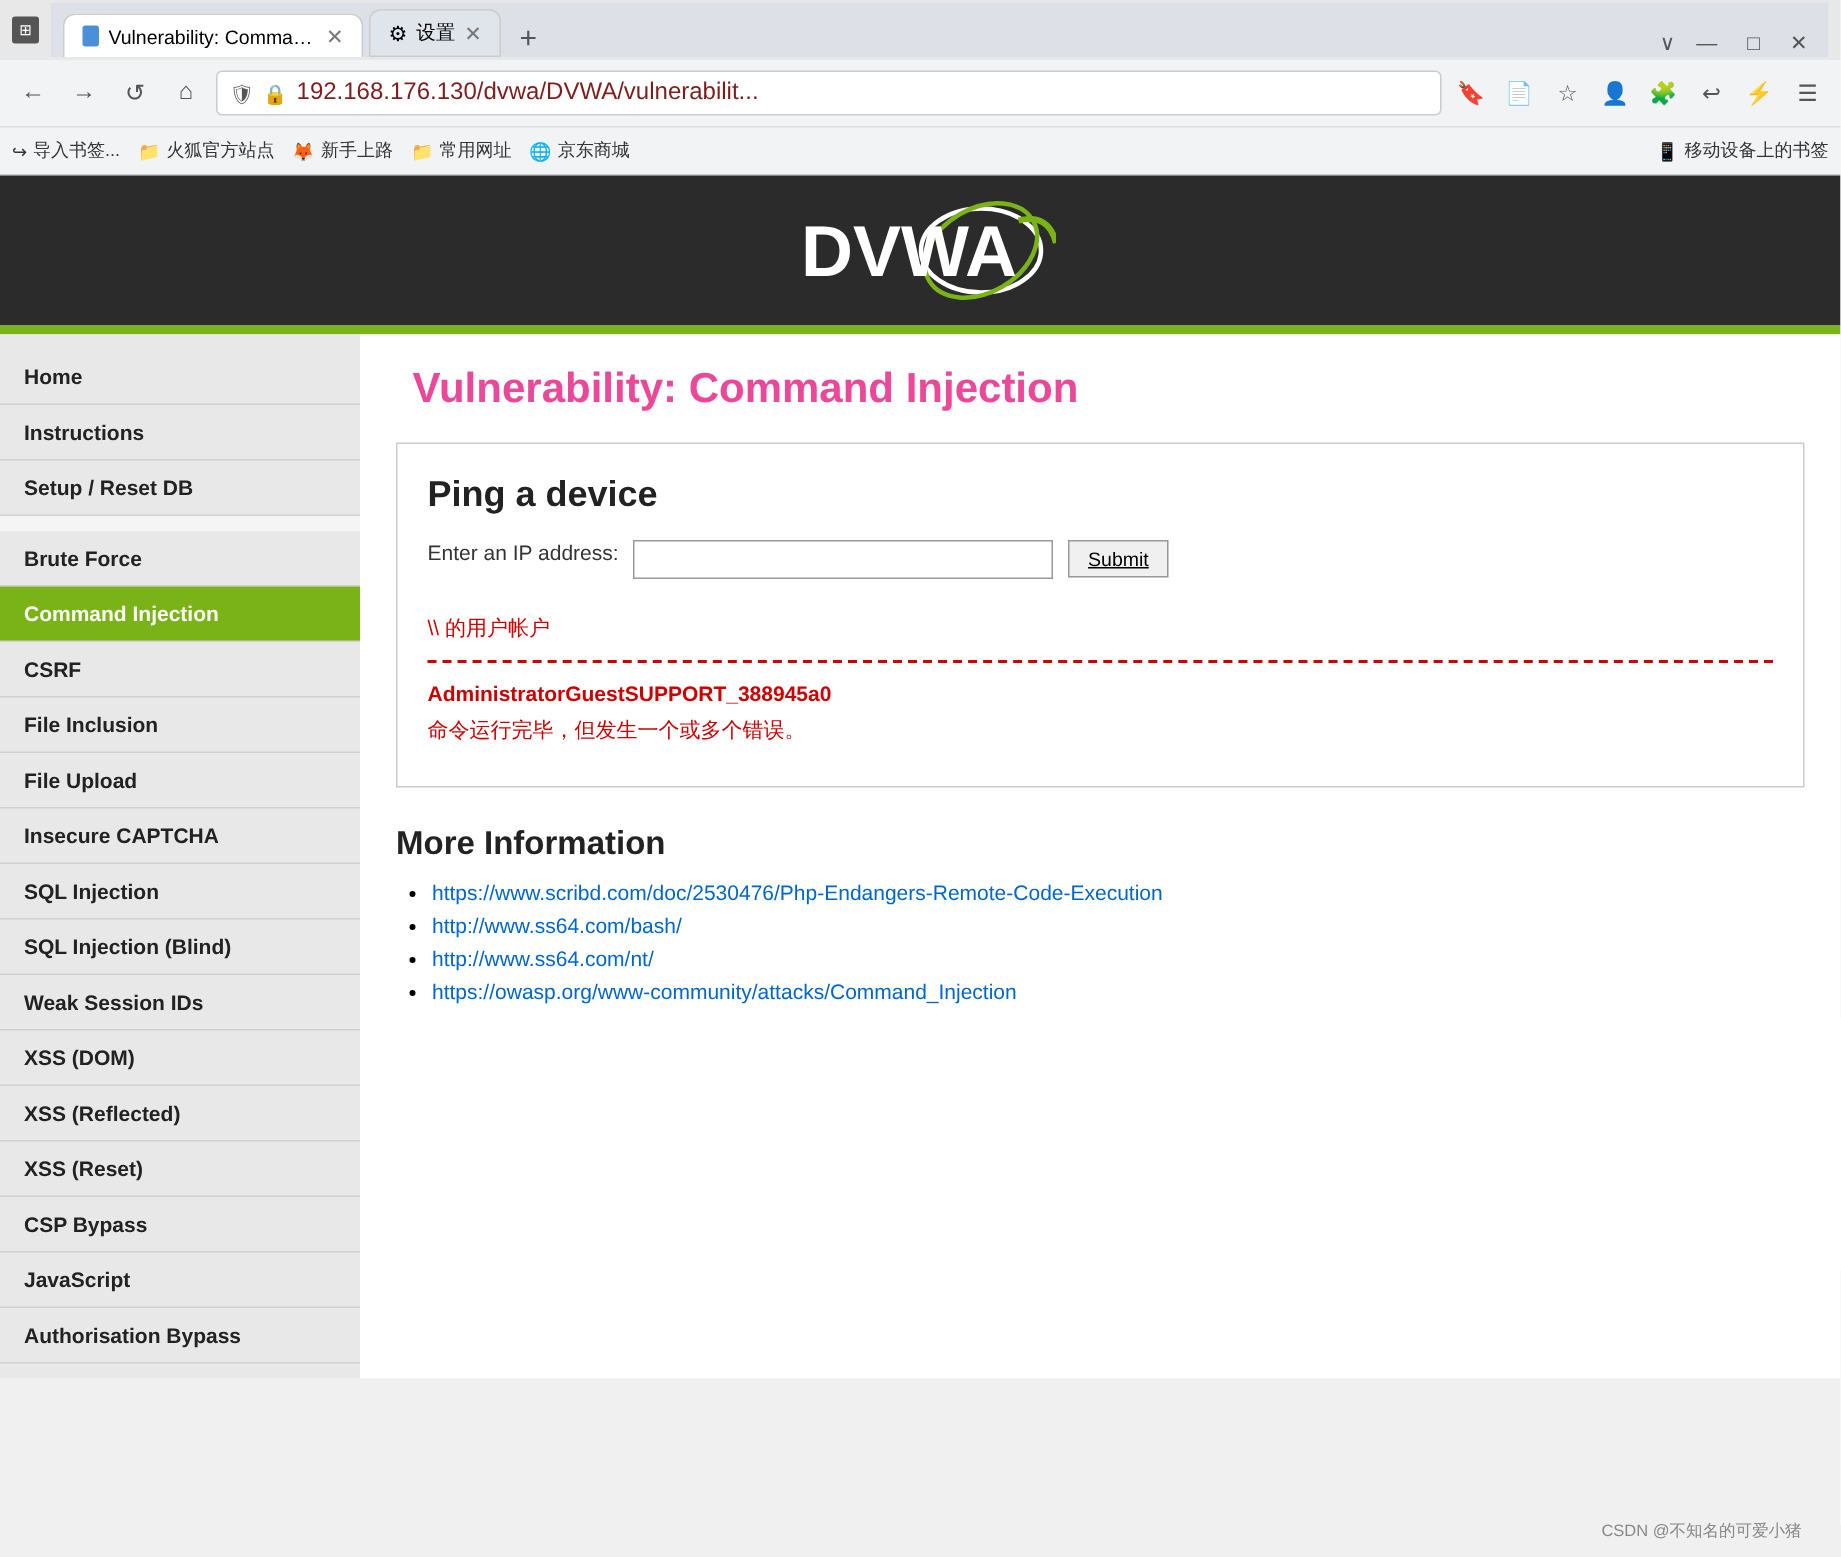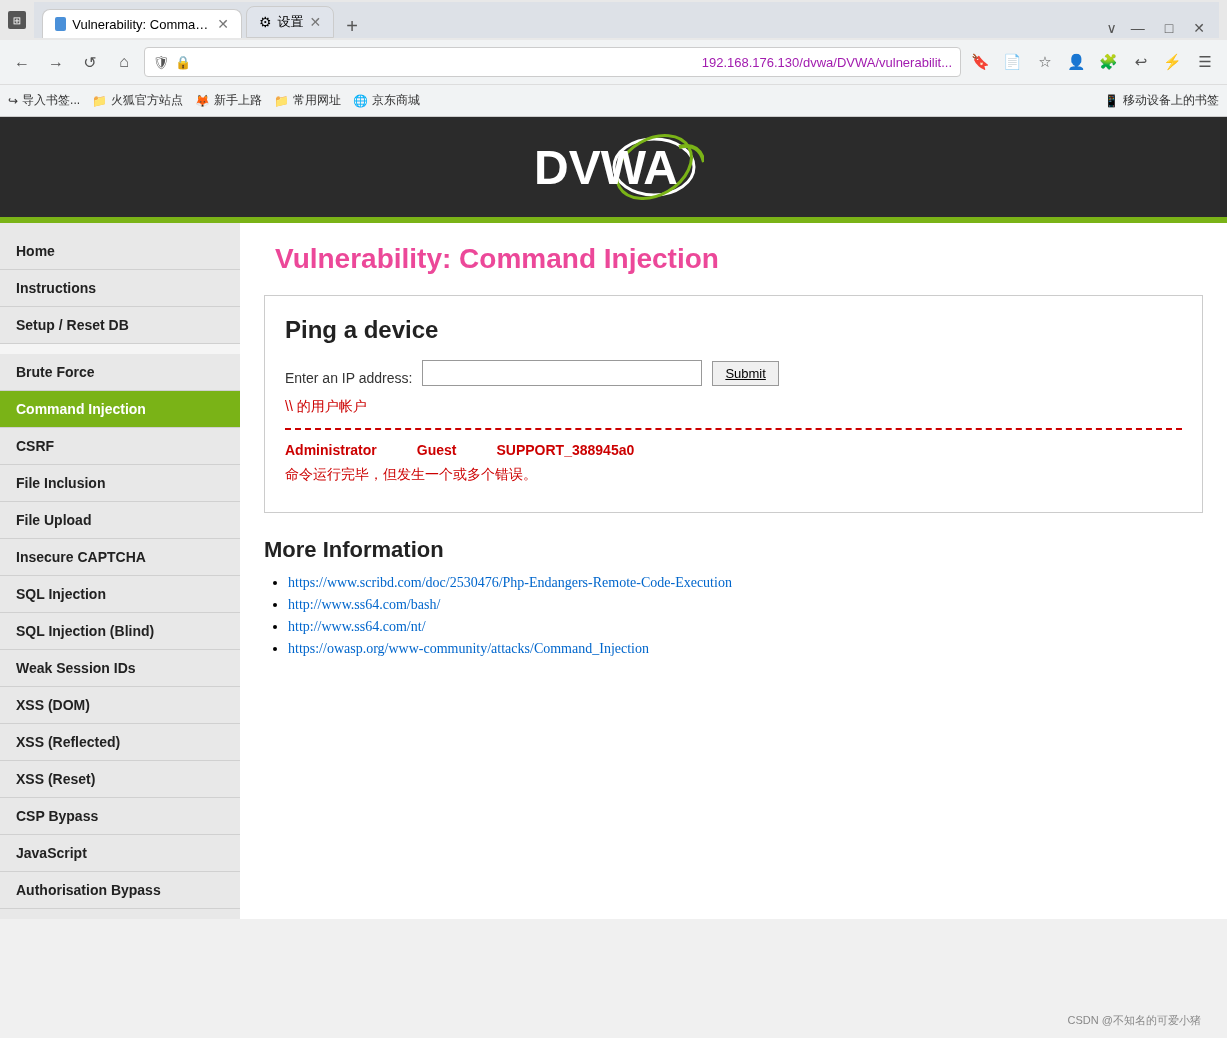--- a/index.html
+++ b/index.html
@@ -11,21 +11,21 @@
     .tab-bar { display: flex; align-items: flex-end; padding: 0 8px; background: #dde1e7; height: 36px; }
     .tab { display: flex; align-items: center; gap: 6px; padding: 6px 12px; background: #fff; border-radius: 8px 8px 0 0; border: 1px solid #ccc; border-bottom: none; font-size: 13px; cursor: pointer; max-width: 200px; }
     .tab-title { overflow: hidden; text-overflow: ellipsis; white-space: nowrap; }
     .tab-close { color: #777; font-size: 14px; cursor: pointer; }
     .tab-inactive { background: #e0e4eb; border-bottom: 1px solid #ccc; }
     .tab-new { padding: 6px 10px; font-size: 18px; color: #555; cursor: pointer; background: transparent; border: none; }
 
     .address-bar-row { display: flex; align-items: center; padding: 4px 8px; gap: 6px; background: #f1f3f4; height: 44px; }
     .nav-btn { width: 28px; height: 28px; border-radius: 50%; border: none; background: transparent; cursor: pointer; display: flex; align-items: center; justify-content: center; color: #555; font-size: 16px; }
     .address-input { flex: 1; height: 30px; border: 1px solid #ccc; border-radius: 4px; padding: 0 8px; font-size: 13px; background: #fff; display: flex; align-items: center; gap: 6px; }
-    .address-text { flex: 1; overflow: hidden; text-overflow: ellipsis; white-space: nowrap; font-size: 13px; color: #a21caf; text-align: right; }
+    .address-text { flex: 1; overflow: hidden; text-overflow: ellipsis; white-space: nowrap; font-size: 16px; color: #7f1d1d; }
     .toolbar-icons { display: flex; gap: 4px; }
     .toolbar-icon { width: 28px; height: 28px; display: flex; align-items: center; justify-content: center; cursor: pointer; color: #555; font-size: 15px; border-radius: 4px; }
 
     .bookmarks-bar { display: flex; align-items: center; padding: 3px 8px; gap: 12px; background: #f1f3f4; border-top: 1px solid #ddd; height: 32px; font-size: 12px; color: #333; }
     .bookmark-item { display: flex; align-items: center; gap: 4px; cursor: pointer; white-space: nowrap; }
 
     
     .page-body { display: flex; flex-direction: column; min-height: 600px; }
 
     
@@ -43,35 +43,35 @@
     .sidebar-divider { height: 10px; background: #f5f5f5; }
 
     
     .main-content { flex: 1; padding: 20px 24px; background: #fff; }
 
     .page-title { font-size: 28px; font-weight: bold; color: #ec4899; margin-bottom: 20px; margin-left: 11px; }
 
     .card { border: 1px solid #ccc; background: #fff; padding: 20px; margin-bottom: 24px; }
     .card-title { font-size: 24px; font-weight: bold; color: #222; margin-bottom: 16px; }
 
-    .form-row { display: flex; align-items: flex-end; gap: 10px; margin-bottom: 12px; }
+    .form-row { display: flex; align-items: flex-start; gap: 10px; margin-bottom: 24px; }
     .form-label { font-size: 14px; color: #333; }
     .form-input { width: 280px; height: 26px; border: 1px solid #999; padding: 2px 6px; font-size: 13px; }
     .submit-btn { padding: 4px 12px; background: #f0f0f0; border: 1px solid #999; cursor: pointer; font-size: 13px; text-decoration: underline; }
 
     .error-text { color: #cc0000; font-size: 14px; margin-bottom: 8px; }
 
     .dashed-divider { border: none; border-top: 2px dashed #cc0000; margin: 12px 0; }
 
-    .result-row { display: flex; gap: 40px; margin-bottom: 8px; }
+    .result-row { display: flex; margin-bottom: 8px; }
     .result-item { color: #cc0000; font-size: 14px; font-weight: bold; }
 
     .more-info-title { font-size: 22px; font-weight: bold; color: #222; margin-bottom: 12px; }
     .link-list { list-style: disc; padding-left: 24px; }
-    .link-list li { margin-bottom: 6px; font-family: Liberation Serif, serif; }
+    .link-list li { margin-bottom: 6px; }
     .link-list a { color: #0066cc; text-decoration: none; font-size: 14px; }
 
     
     .csdn-watermark { position: fixed; bottom: 10px; right: 26px; font-size: 11px; color: #888; }
   </style>
 </head>
 <body>
 
 <div class="browser-chrome">
 

